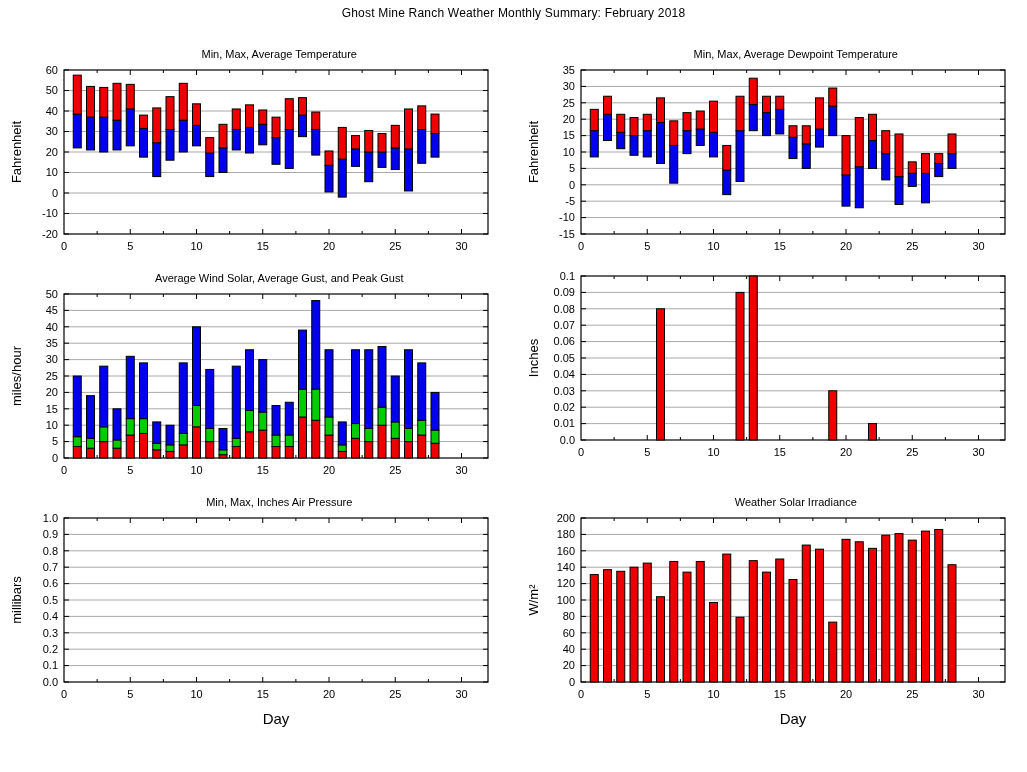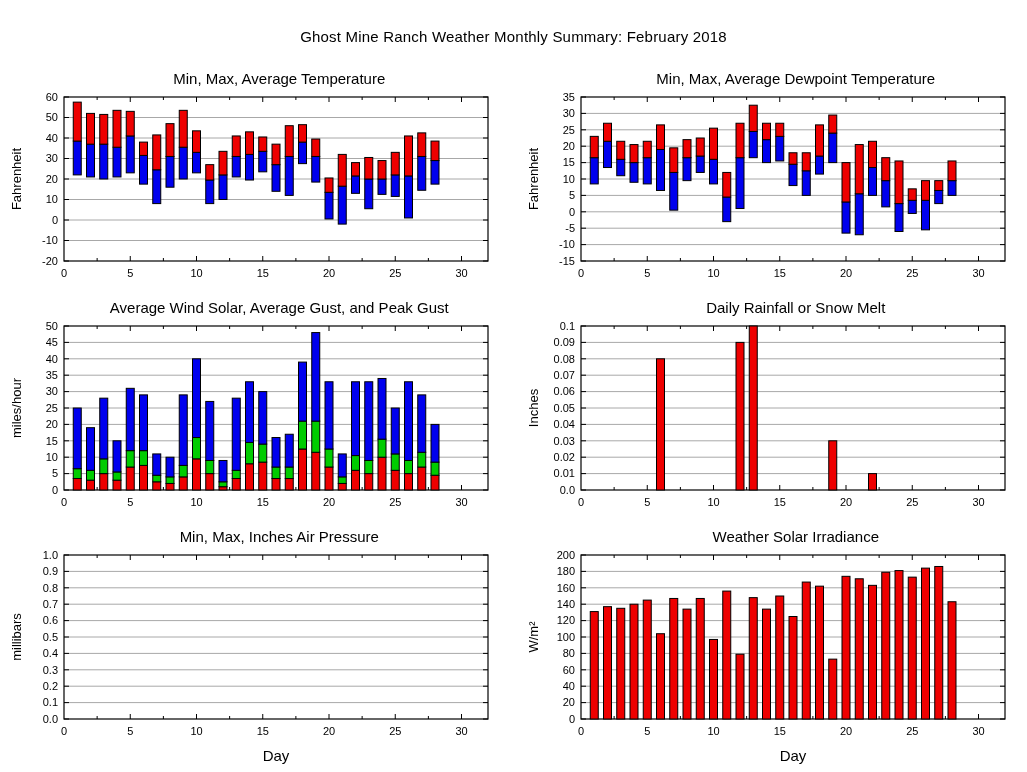--- a/index.html
+++ b/index.html
@@ -5,36 +5,36 @@
   html,body{margin:0;padding:0;background:#ffffff;}
   body{
     width:1027px;height:772px;
     font-family:"Liberation Sans", sans-serif;
     color:#000;
     overflow:hidden;
   }
   .page{width:1027px;height:772px;position:relative;}
   .main-title{
     text-align:center;
-    font-size:15px;
-    padding-top:28px;
+    font-size:12px;
+    padding-top:6px;
     height:38px;
     letter-spacing:0.2px;
   }
   .grid{
     display:grid;
     grid-template-columns:1fr 1fr;
     column-gap:18px;
     row-gap:10px;
     padding:0 6px;
   }
   .panel{display:block;}
   .chart-title{
     text-align:center;
-    font-size:15px;
+    font-size:11px;
     padding:4px 0 2px 48px; 
     white-space:nowrap;
   }
   svg{display:block;}
   text{font-family:"Liberation Sans", sans-serif;}
 </style>
 </head>
 <body>
 
 <div class="page">
@@ -467,21 +467,20 @@
           <rect x="411.75" y="149.04" width="8" height="22.960000000000008" fill="#ee0000" stroke="#000000" stroke-width="1"></rect>
           <rect x="411.75" y="134.28" width="8" height="14.759999999999991" fill="#00cc00" stroke="#000000" stroke-width="1"></rect>
           <rect x="411.75" y="76.88" width="8" height="57.400000000000006" fill="#0000ee" stroke="#000000" stroke-width="1"></rect>
           <rect x="425" y="157.24" width="8" height="14.759999999999991" fill="#ee0000" stroke="#000000" stroke-width="1"></rect>
           <rect x="425" y="144.12" width="8" height="13.120000000000005" fill="#00cc00" stroke="#000000" stroke-width="1"></rect>
           <rect x="425" y="106.39999999999999" width="8" height="37.72000000000001" fill="#0000ee" stroke="#000000" stroke-width="1"></rect>
         </svg>
     </div>
 
     <div class="panel">
-      <div class="chart-title">Daily Rainfall or Snow Melt</div>
       <svg width="493" height="196">
           <line x1="58" x2="482" y1="155.6" y2="155.6" stroke="#a8a8a8" stroke-width="1"></line>
           <line x1="58" x2="482" y1="139.2" y2="139.2" stroke="#a8a8a8" stroke-width="1"></line>
           <line x1="58" x2="482" y1="122.80000000000001" y2="122.80000000000001" stroke="#a8a8a8" stroke-width="1"></line>
           <line x1="58" x2="482" y1="106.39999999999999" y2="106.39999999999999" stroke="#a8a8a8" stroke-width="1"></line>
           <line x1="58" x2="482" y1="90" y2="90" stroke="#a8a8a8" stroke-width="1"></line>
           <line x1="58" x2="482" y1="73.60000000000001" y2="73.60000000000001" stroke="#a8a8a8" stroke-width="1"></line>
           <line x1="58" x2="482" y1="57.199999999999996" y2="57.199999999999996" stroke="#a8a8a8" stroke-width="1"></line>
           <line x1="58" x2="482" y1="40.800000000000004" y2="40.800000000000004" stroke="#a8a8a8" stroke-width="1"></line>
           <line x1="58" x2="482" y1="24.400000000000013" y2="24.400000000000013" stroke="#a8a8a8" stroke-width="1"></line>

